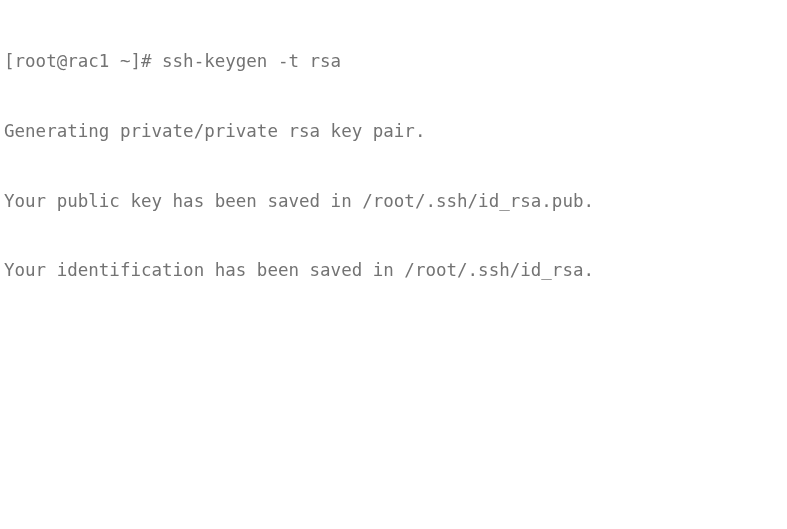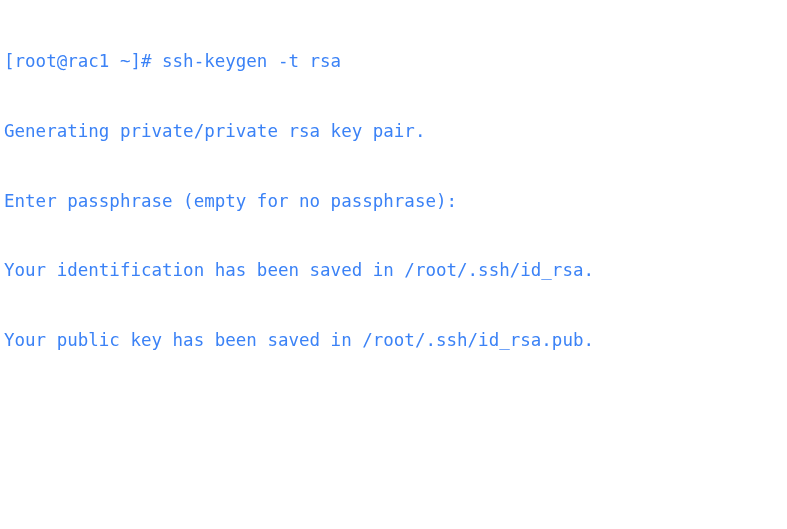--- a/index.html
+++ b/index.html
@@ -26,32 +26,31 @@
     letter-spacing: 0px;
     white-space: pre;
     font-family: "DejaVu Sans Mono", "Liberation Mono", monospace;
   }
   .line {
     white-space: pre;
     height: 23.2px;
     font-family: "DejaVu Sans Mono", "Liberation Mono", monospace;
     font-size: 17.5px;
     line-height: 23.2px;
-    color: #3b82f6;
+    color: #737373;
   }
 </style>
 </head>
 <body>
 
 <div id="terminal">
   <div class="line">[root@rac1 ~]# ssh-keygen -t rsa</div>
   <div class="line">Generating private/private rsa key pair.</div>
-  <div class="line">Enter passphrase (empty for no passphrase):</div>
+  <div class="line">Your public key has been saved in /root/.ssh/id_rsa.pub.</div>
   <div class="line">Your identification has been saved in /root/.ssh/id_rsa.</div>
-  <div class="line">Your public key has been saved in /root/.ssh/id_rsa.pub.</div>
   
   
   
   
   
   
   
   
   
   

